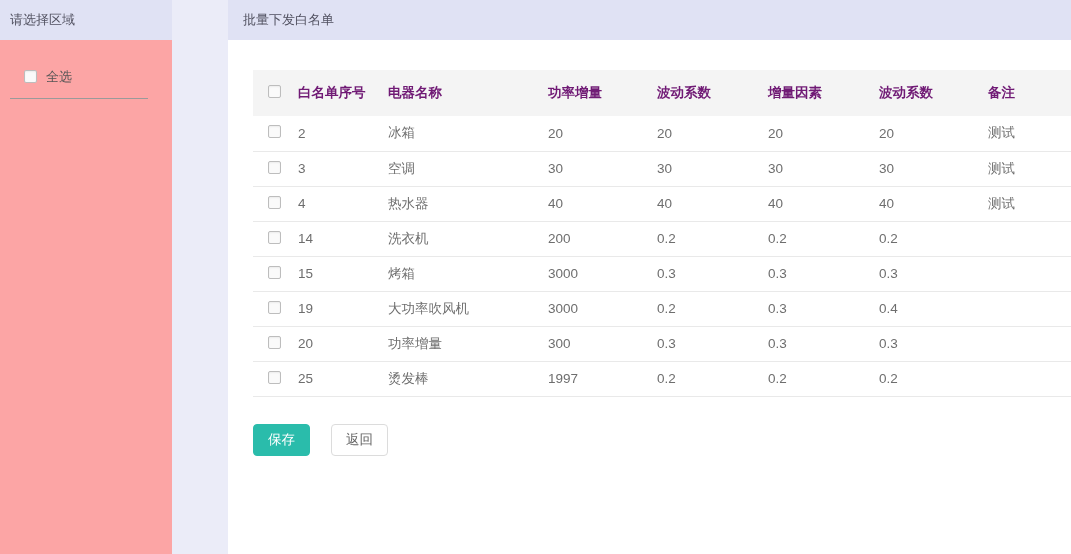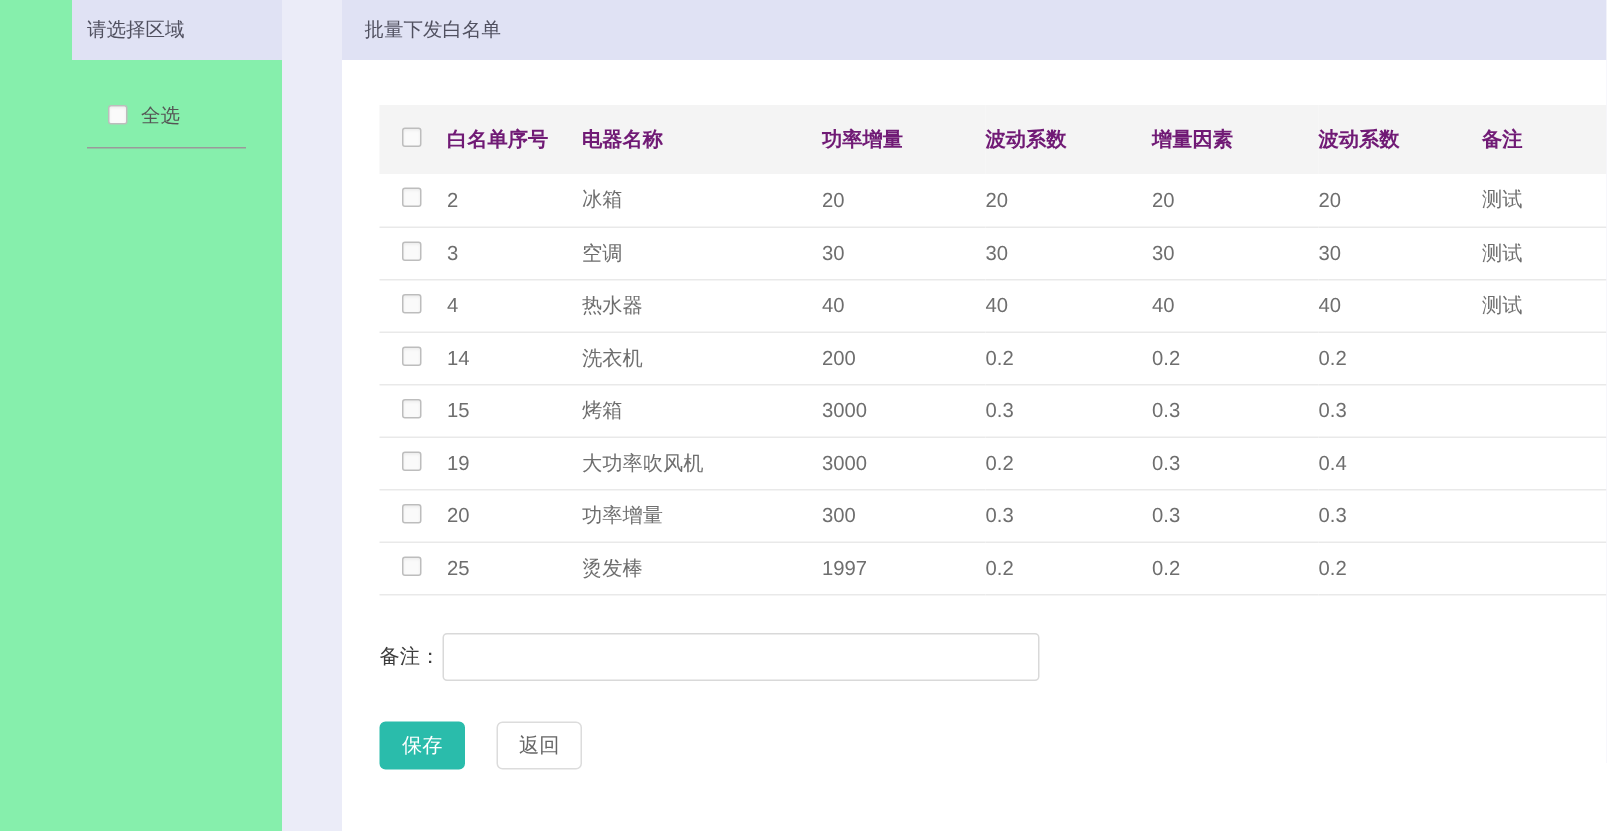--- a/index.html
+++ b/index.html
@@ -11,23 +11,22 @@
   *{box-sizing:border-box;margin:0;padding:0;}
   html,body{width:1071px;height:554px;overflow:hidden;}
   body{
     font-family:"Liberation Sans","DejaVu Sans",sans-serif;
     background:var(--gap-bg);
     position:relative;
     color:#444;
   }
   
   .left-panel{
-    position:absolute;left:0;top:0;width:188px;height:554px;
-    background:#86efac;
-    padding-left:48px;
+    position:absolute;left:0;top:0;width:172px;height:554px;
+    background:#fca5a5;
   }
   .panel-header{
     height:40px;line-height:40px;
     background:var(--panel-header-bg);
     color:#50505f;font-size:13px;
     padding-left:10px;
   }
   .left-body{padding-top:29px;position:relative;}
   .select-all-row{
     display:flex;align-items:center;gap:9px;
@@ -245,24 +244,20 @@
             <td>烫发棒</td>
             <td>1997</td>
             <td>0.2</td>
             <td>0.2</td>
             <td>0.2</td>
             <td></td>
           </tr>
         </tbody>
     </table>
 
-    <div class="remark-row">
-      <span class="remark-label">备注：</span>
-      <input class="remark-input" type="text" placeholder="" style="">
-    </div>
 
     <div class="button-row">
       <button class="btn btn-save">保存</button>
       <button class="btn btn-back">返回</button>
     </div>
 
   </div>
 </div>
 
 </body></html>

